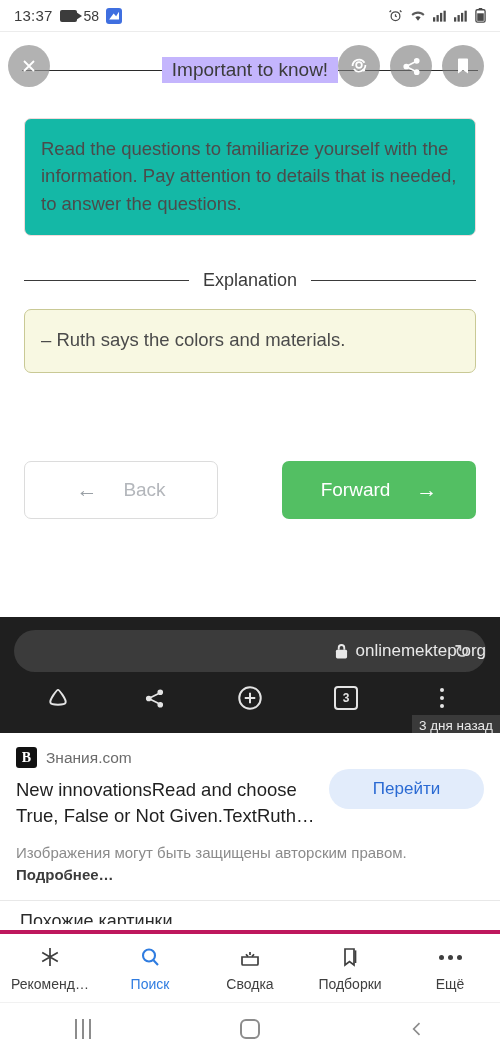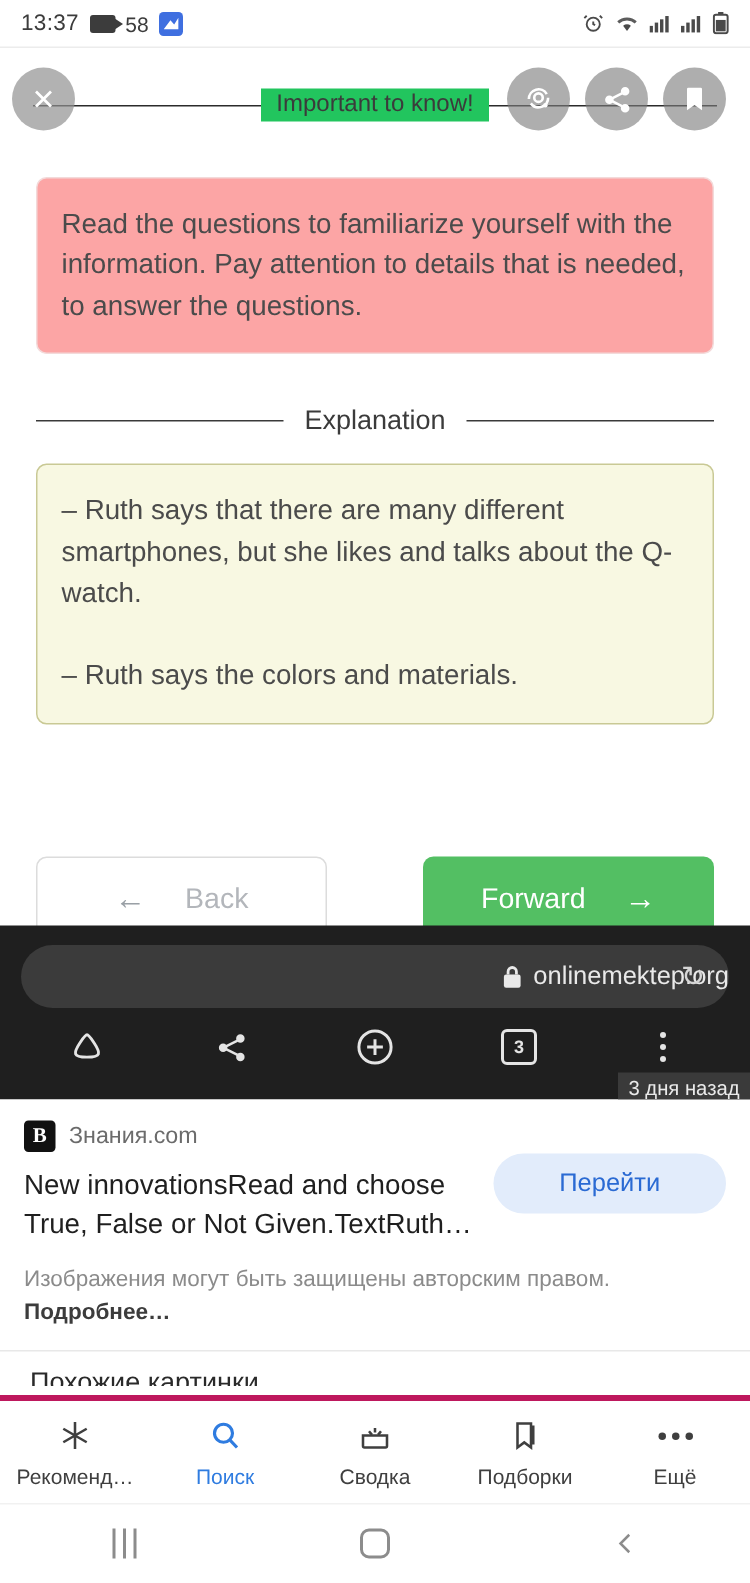--- a/index.html
+++ b/index.html
@@ -35,39 +35,39 @@
   
   .page-header {
     position: relative; height: 76px; background:#fff;
     display: flex; align-items: center; justify-content: center;
   }
   .hdr-line { position:absolute; top:50%; height:1px; background:#2b2b2b; }
   .hdr-line.l { left: 22px; width: 160px; }
   .hdr-line.r { right: 22px; width: 160px; }
   .hdr-title {
     position: relative; z-index: 3; max-width: 190px; text-align:center;
-    font-size: 16px; color: #3b3b3b; line-height: 1.35; background: #22c55e;
+    font-size: 19px; color: #3b3b3b; line-height: 1.35; background: #c4b5fd;
     padding: 0 10px;
   }
   
   .ovl-btn {
     position: absolute; z-index: 5; width: 42px; height: 42px; border-radius: 50%;
     background: rgba(125,125,125,.62);
     display:flex; align-items:center; justify-content:center;
   }
   .ovl-close { left: 8px; top: 45px; background: rgba(145,145,145,.70); }
   .ovl-lens  { left: 338px; top: 45px; }
   .ovl-share { left: 390px; top: 45px; }
   .ovl-book  { left: 442px; top: 45px; }
   .ovl-btn svg { display:block; }
 
   
   .wrap { padding: 0 24px; }
   .alert-pink {
-    margin-top: 10px; background: #fca5a5; border: 1px solid #f3dada;
+    margin-top: 10px; background: #14b8a6; border: 1px solid #f3dada;
     border-radius: 7px; padding: 16px 16px 18px 16px;
   }
   .alert-pink p { font-size: 18.5px; line-height: 1.48; color: #4b4b4b; }
 
   .divider-row {
     display:flex; align-items:center; gap:14px;
     margin: 34px 0 18px 0;
   }
   .divider-row .dl { flex:1; height:1px; background:#3a3a3a; }
   .divider-row .dt { font-size: 18px; color:#3b3b3b; white-space:nowrap; }
@@ -255,21 +255,20 @@
       <p>Read the questions to familiarize yourself with the information. Pay attention to details that is needed, to answer the questions.</p>
     </div>
 
     <div class="divider-row">
       <span class="dl"></span>
       <span class="dt">Explanation</span>
       <span class="dl"></span>
     </div>
 
     <div class="alert-yellow">
-      <p>– Ruth says that there are many different smartphones, but she likes and talks about the Q-watch.</p>
       <p>– Ruth says the colors and materials.</p>
     </div>
 
     <div class="navbtns">
       <div class="btn btn-back">
         <span class="arrow">←</span>
         <span>Back</span>
       </div>
       <div class="btn btn-fwd">
         <span>Forward</span>

